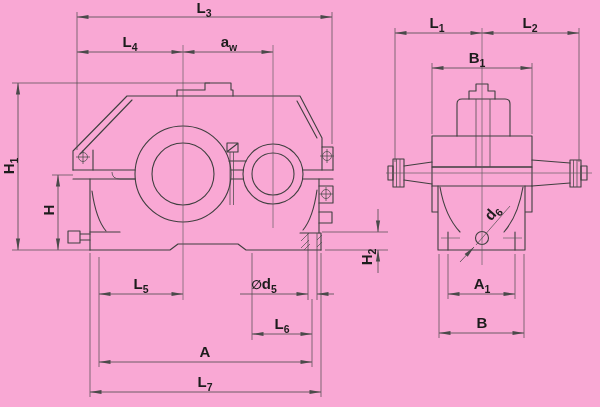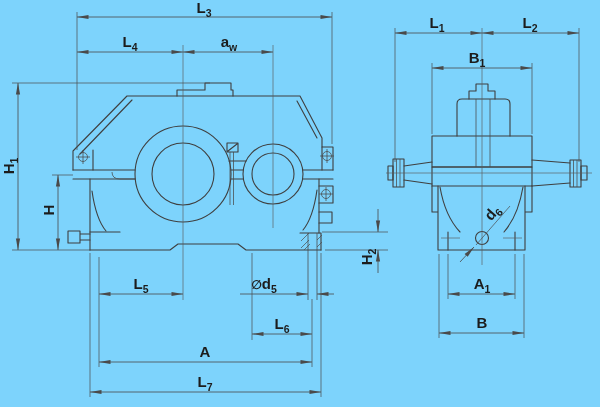--- a/index.html
+++ b/index.html
@@ -1,16 +1,16 @@
 <!DOCTYPE html>
 <html><head>
 <meta charset="utf-8">
 <style>
   html,body{margin:0;padding:0;background:#ffffff;}
-  .stage{width:600px;height:407px;background:#7dd3fc;overflow:hidden;}
+  .stage{width:600px;height:407px;background:#f9a8d4;overflow:hidden;}
   svg{display:block;}
   .part{stroke:#3f3f3f;stroke-width:1.1;fill:none;stroke-linejoin:round;stroke-linecap:round;}
   .thin{stroke:#4a4a4a;stroke-width:0.75;fill:none;}
   .cl{stroke:#5a5a5a;stroke-width:0.65;fill:none;}
   .dim{stroke:#4a4a4a;stroke-width:0.8;fill:none;}
   .ext{stroke:#4a4a4a;stroke-width:0.7;fill:none;}
   .hatch{stroke:#4a4a4a;stroke-width:0.7;fill:none;}
   text{font-family:"Liberation Sans","DejaVu Sans",sans-serif;font-weight:bold;
        font-size:15px;fill:#1c1c1c;text-anchor:middle;}
   .sub{font-size:10.5px;}

